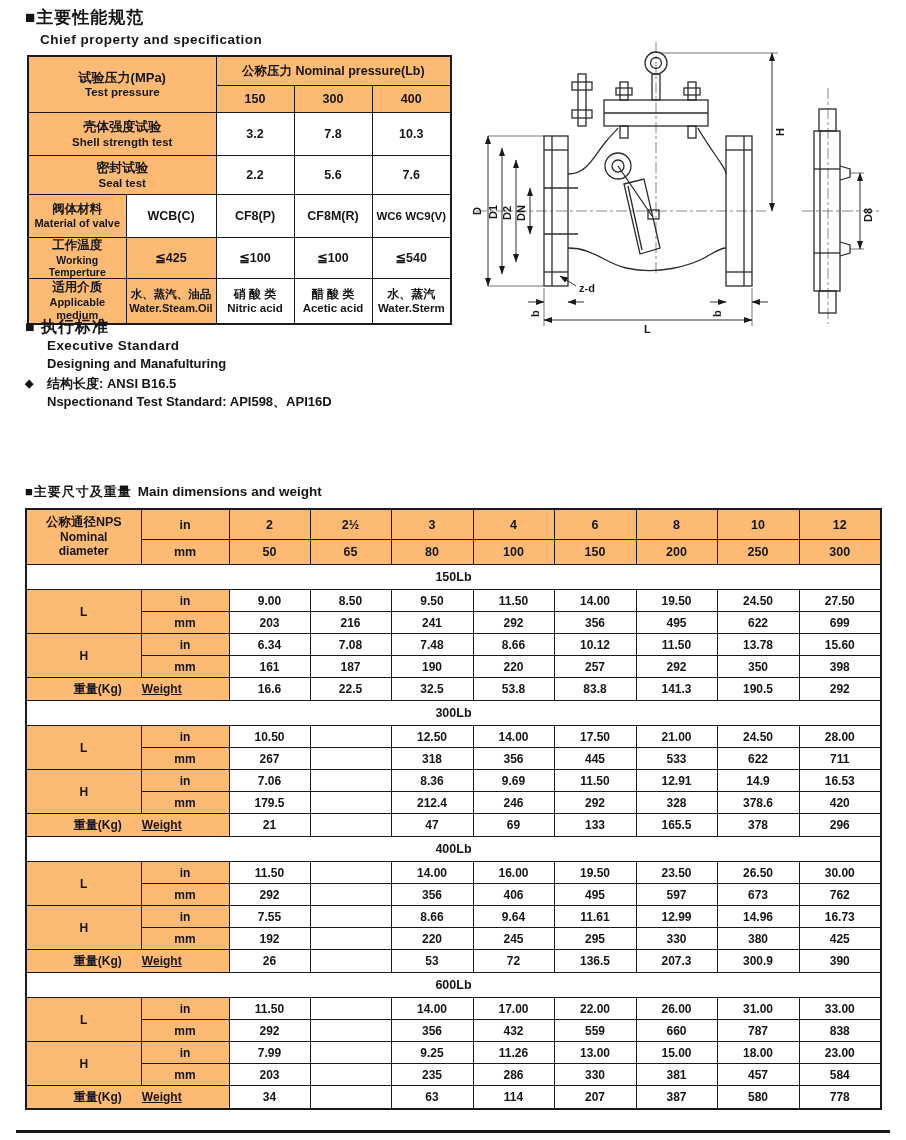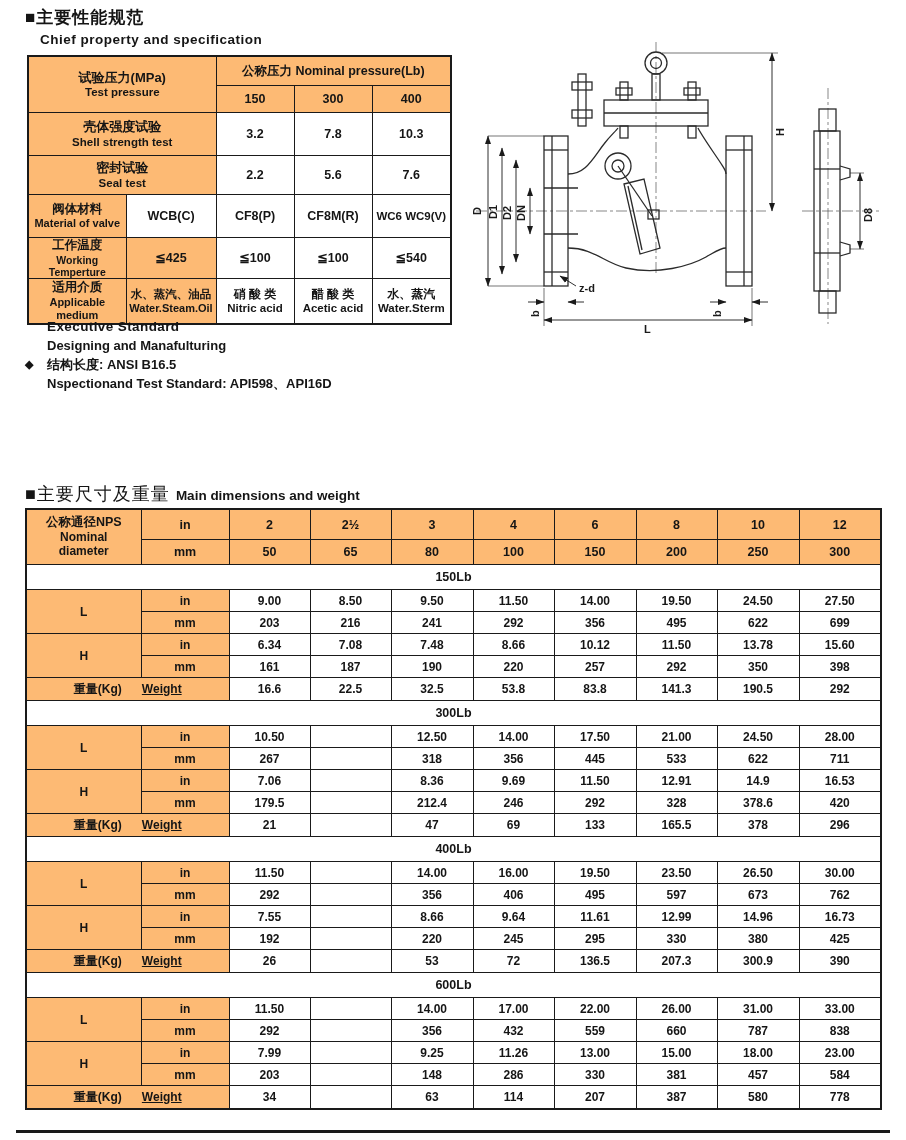--- a/index.html
+++ b/index.html
@@ -24,21 +24,21 @@
   .dr td{height:21px;font-size:12px;} .wt td{height:22px;font-size:12px;}
   .corner .cn{font-size:12.5px;} .corner .en{font-size:12px;}
   .wlbl{display:inline-block;} .wsp{display:inline-block;margin-left:20px;text-decoration:underline;}
   
   .std{line-height:18.5px;}
   .std .hd{font-size:16px;font-weight:bold;letter-spacing:1px;}
   .std .sub{font-size:13.5px;font-weight:bold;margin-left:22px;letter-spacing:.4px;}
   .std .it{font-size:13px;font-weight:bold;}
   .std .it .blt{display:inline-block;width:22px;font-size:11px;vertical-align:1px;}
   .std .ite{font-size:13px;font-weight:bold;margin-left:22px;}
-  .sec3 .c{font-size:18px;font-weight:normal;letter-spacing:1px;}
+  .sec3 .c{font-size:13px;font-weight:bold;letter-spacing:1px;}
   .sec3 .e{font-size:13.5px;font-weight:bold;margin-left:6px;}
   .bottom-rule{position:absolute;left:16px;top:1130px;width:874px;height:2.6px;background:#1a1a1a;}
   svg text{font-family:"Liberation Sans",sans-serif;font-size:11px;fill:#1a1a1a;font-weight:bold;}
 </style>
 </head>
 <body>
 
 <div class="abs" style="left:25px;top:6px;">
   <div class="t-cn">■主要性能规范</div>
   <div class="t-en">Chief property and specification</div>
@@ -231,20 +231,21 @@
   </g>
   <g stroke="#1a1a1a" stroke-width="0.9" fill="none">
     <line x1="384" y1="137" x2="398" y2="137" stroke-width="0.6"></line>
     <line x1="384" y1="213" x2="398" y2="213" stroke-width="0.6"></line>
     <line x1="394" y1="137" x2="394" y2="213" marker-start="url(#ar)" marker-end="url(#ar)"></line>
   </g>
 </svg>
 </div>
 
 <div class="abs std" style="left:25px;top:318px;">
+  <div class="hd">■ 执行标准</div>
   <div class="sub">Executive Standard</div>
   <div class="ite">Designing and Manafulturing</div>
   <div class="it"><span class="blt">◆</span><span>结构长度:  ANSI B16.5</span></div>
   <div class="ite">Nspectionand Test Standard: API598、API16D</div>
 </div>
 
 <div class="abs sec3" style="left:25px;top:482px;">
   <span class="c">■主要尺寸及重量</span><span class="e">Main dimensions and weight</span>
 </div>
 
@@ -508,21 +509,21 @@
         <td>11.26</td>
         <td>13.00</td>
         <td>15.00</td>
         <td>18.00</td>
         <td>23.00</td>
   </tr>
   <tr class="dr">
     <td class="g">mm</td>
     <td>203</td>
         <td></td>
-        <td>148</td>
+        <td>235</td>
         <td>286</td>
         <td>330</td>
         <td>381</td>
         <td>457</td>
         <td>584</td>
   </tr>
   <tr class="wt">
     <td class="g" colspan="2"><span class="wlbl">重量(Kg)</span><span class="wsp">Weight</span></td>
     <td>34</td>
         <td></td>

